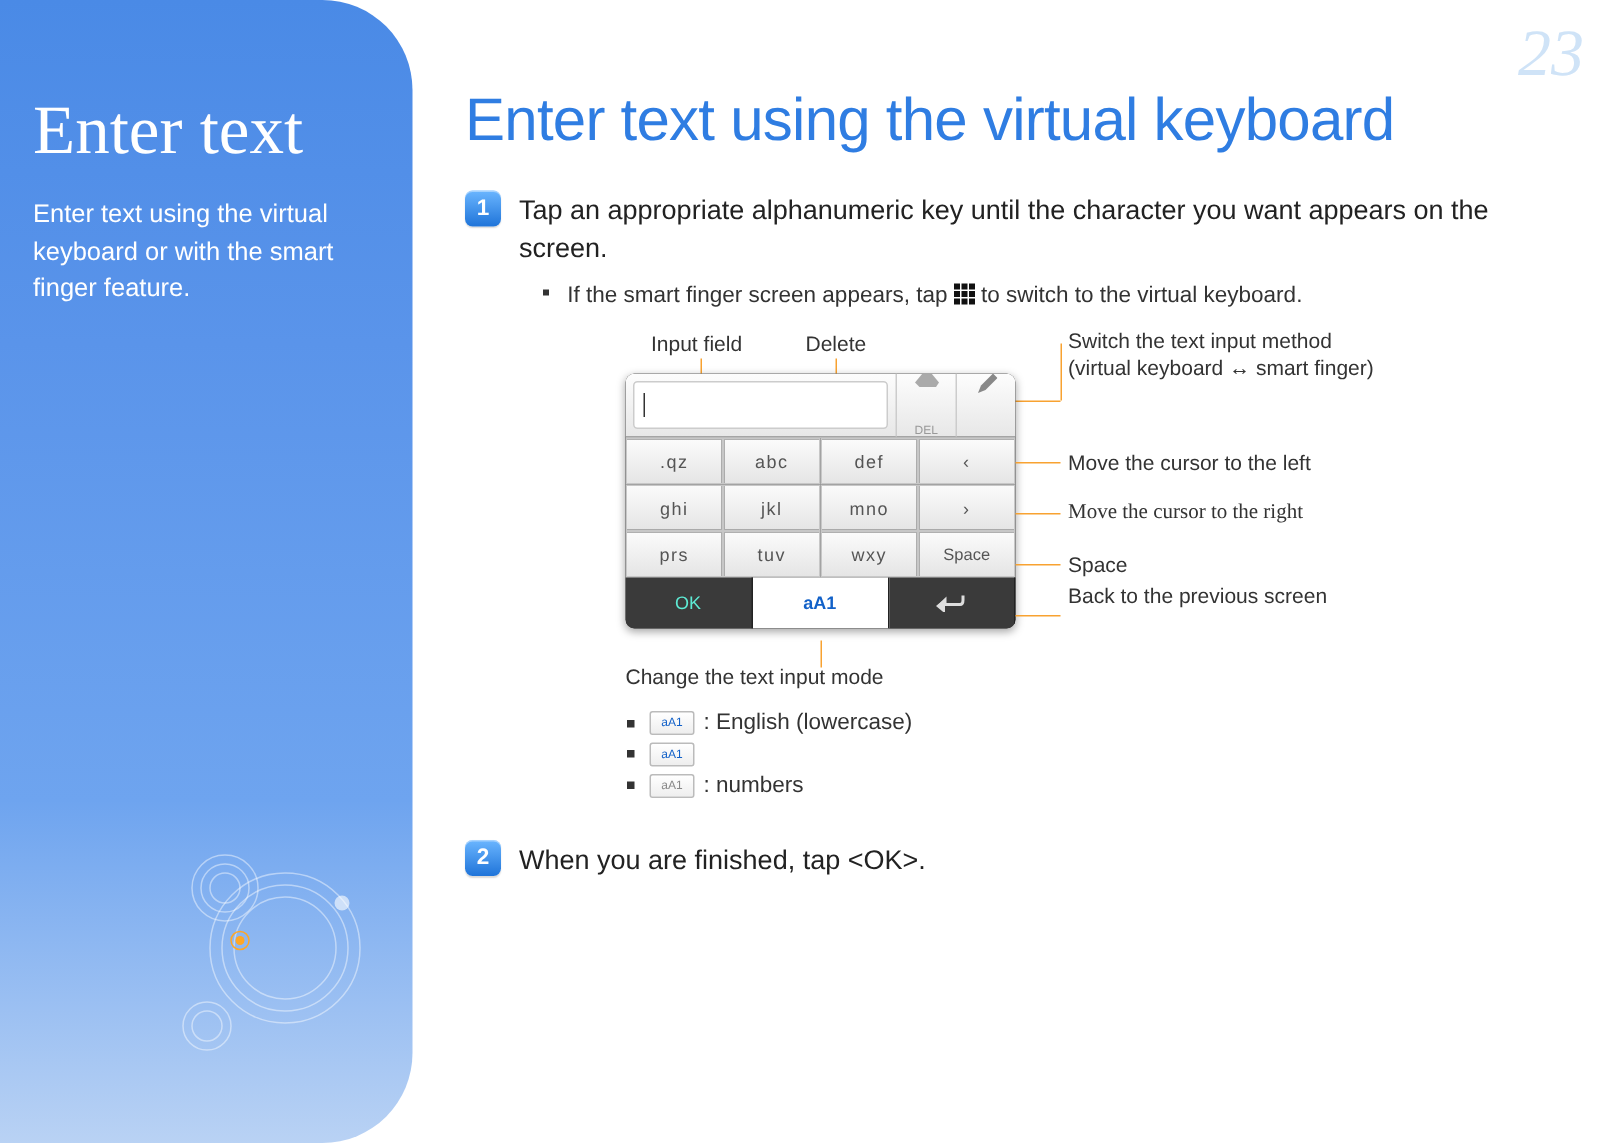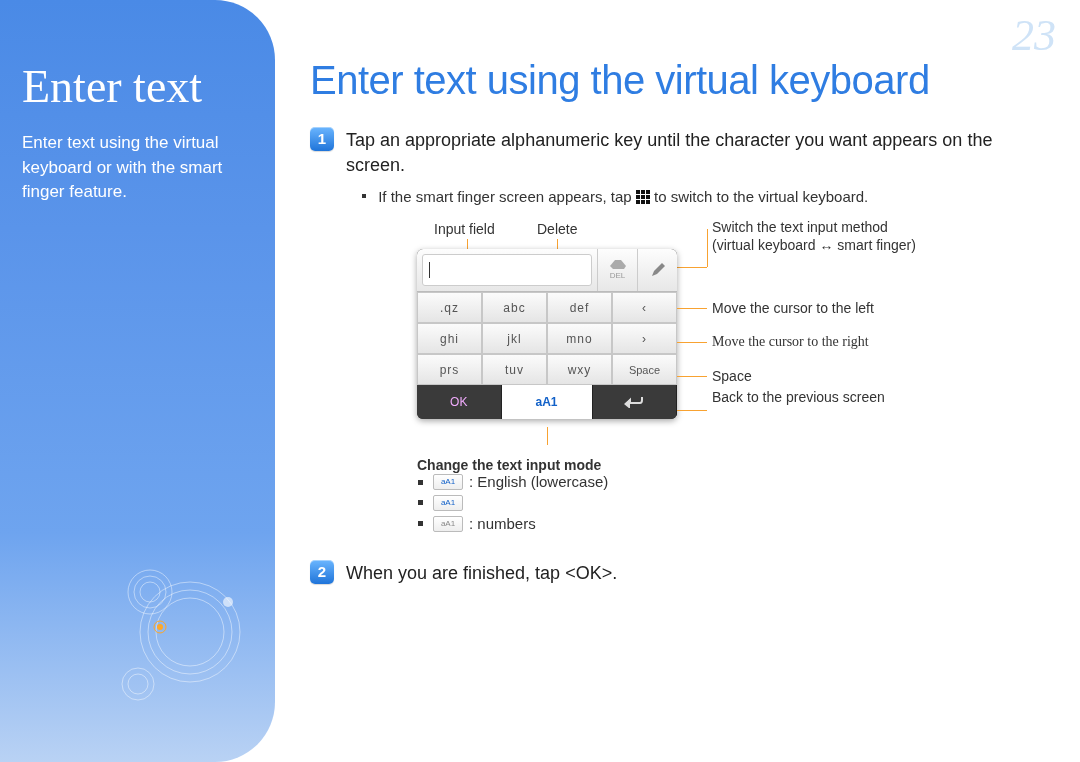--- a/index.html
+++ b/index.html
@@ -128,42 +128,42 @@
     display:flex;
     background: linear-gradient(#fdfdfd,#e7e7e7);
     border-bottom:1px solid #bbb;
   }
   .kb-input {
     flex:1; height:32px; background:#fff; margin:5px; border:1px solid #ccc; border-radius:3px;
     padding:0 6px; font-size:12px; color:#555; display:flex; align-items:center;
   }
   .kb-input .cursor { display:inline-block; width:1px; height:16px; background:#333; }
   .del-btn, .pen-btn {
-    width:40px; display:flex; flex-direction:column; align-items:center; justify-content:center;
+    width:40px; display:flex; flex-direction:column; align-items:center; justify-content:space-between;
     color:#999; font-size:8px; border-left:1px solid #ccc;
   }
   .del-btn svg, .pen-btn svg { margin-bottom:1px; }
   .kb-grid {
     display:grid; grid-template-columns: repeat(4,1fr);
   }
   .kb-key {
     background: linear-gradient(#fbfbfb,#e5e5e5);
     border:1px solid #c7c7c7;
     height:31px;
     font-size:12px;
     color:#555;
     display:flex; align-items:center; justify-content:center;
     letter-spacing:1px;
   }
   .kb-bottom {
     display:grid; grid-template-columns: 1.3fr 1.4fr 1.3fr;
     background:#3a3a3a;
   }
   .kb-bkey {
-    height:34px; color:#f0abfc; font-size:12px; display:flex; align-items:center; justify-content:center;
+    height:34px; color:#5eead4; font-size:12px; display:flex; align-items:center; justify-content:center;
     border-right:1px solid #222;
   }
   .kb-bkey.mode { background:#fff; color:#1261c8; font-weight:bold; }
   .annot {
     position:absolute;
     font-size:14px;
     color:#333;
     white-space:nowrap;
   }
   .line {
@@ -294,21 +294,21 @@
     <div class="line" style="left:315px; top:123px; width:30px;"></div>
     <div class="annot" style="left:350px; top:115px;font-family:Liberation Serif, serif;">Move the cursor to the right</div>
 
     <div class="line" style="left:315px; top:157px; width:30px;"></div>
     <div class="annot" style="left:350px; top:149px;">Space</div>
 
     <div class="line" style="left:315px; top:191px; width:30px;"></div>
     <div class="annot" style="left:350px; top:170px;">Back to the previous screen</div>
 
     <div class="line v" style="left:185px; top:208px; height:18px;"></div>
-    <div class="annot" style="left:55px; top:238px;font-weight:bold;">Change the text input mode</div>
+    <div class="annot" style="left:55px; top:224px;">Change the text input mode</div>
   </div>
 
   <div class="mode-list">
     <div class="row">
       <span class="bul"></span>
       <span class="mode-chip">aA1</span>
       <span>: English (lowercase)</span>
     </div>
     <div class="row">
       <span class="bul"></span>

